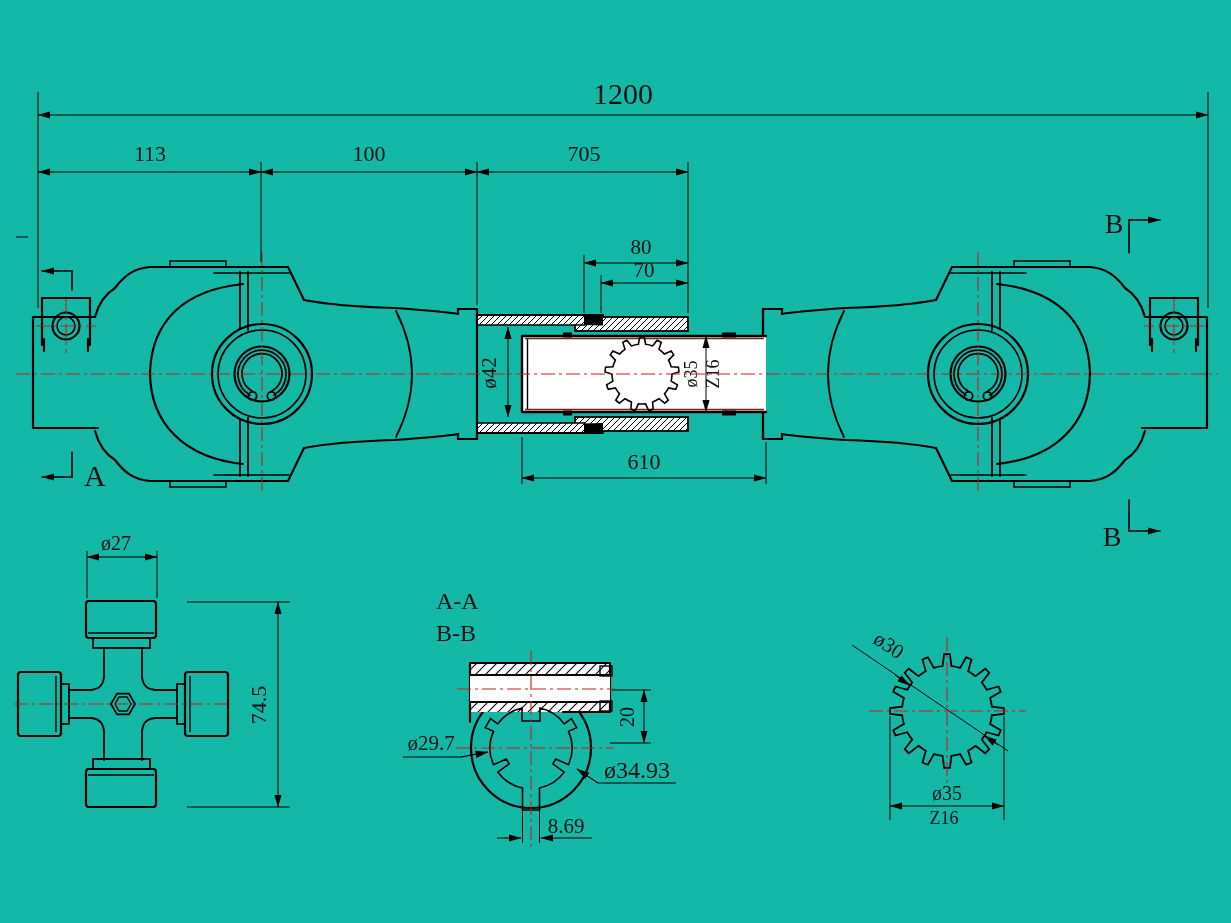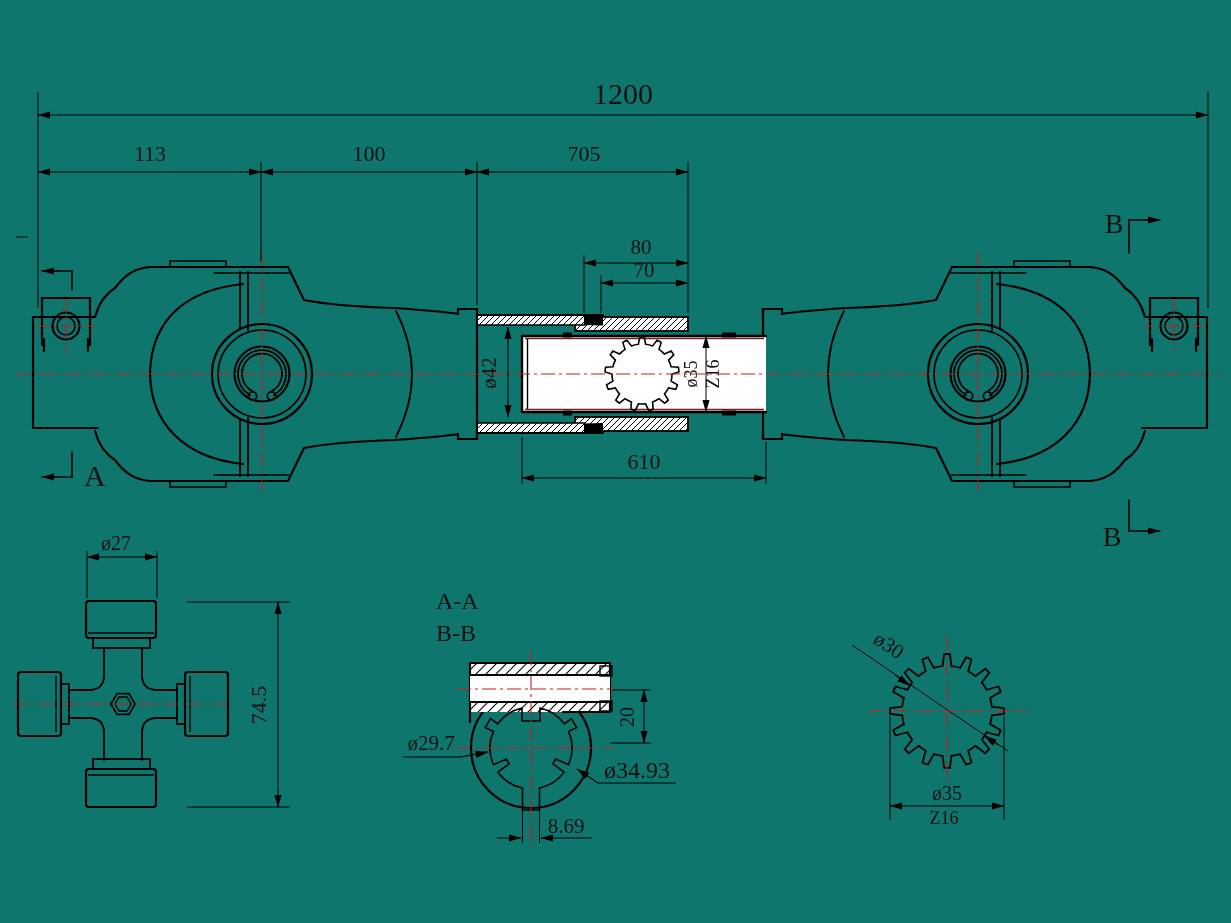--- a/index.html
+++ b/index.html
@@ -1,16 +1,16 @@
 <!DOCTYPE html>
 <html><head>
 <meta charset="utf-8">
 <style>
   html,body{margin:0;padding:0;background:#fff;}
-  .canvas{width:1231px;height:923px;background:#0f766e;overflow:hidden;position:relative;}
+  .canvas{width:1231px;height:923px;background:#14b8a6;overflow:hidden;position:relative;}
   svg{display:block;}
   text{font-family:"Liberation Serif","DejaVu Serif",serif;fill:#111;}
   .o24{stroke:#000;stroke-width:2.4;fill:none;stroke-linecap:round;}
   .o22{stroke:#000;stroke-width:2.2;fill:none;stroke-linecap:round;}
   .o18{stroke:#000;stroke-width:1.8;fill:none;stroke-linecap:round;}
   .o16{stroke:#000;stroke-width:1.6;fill:none;stroke-linecap:round;}
   .o14{stroke:#000;stroke-width:1.4;fill:none;}
   .thin{stroke:#000;stroke-width:1;fill:none;}
   .dimln{stroke:#000;stroke-width:1;fill:none;}
   .cl{stroke:#c41e1e;stroke-width:1.1;fill:none;stroke-dasharray:14 4 3 4;}

